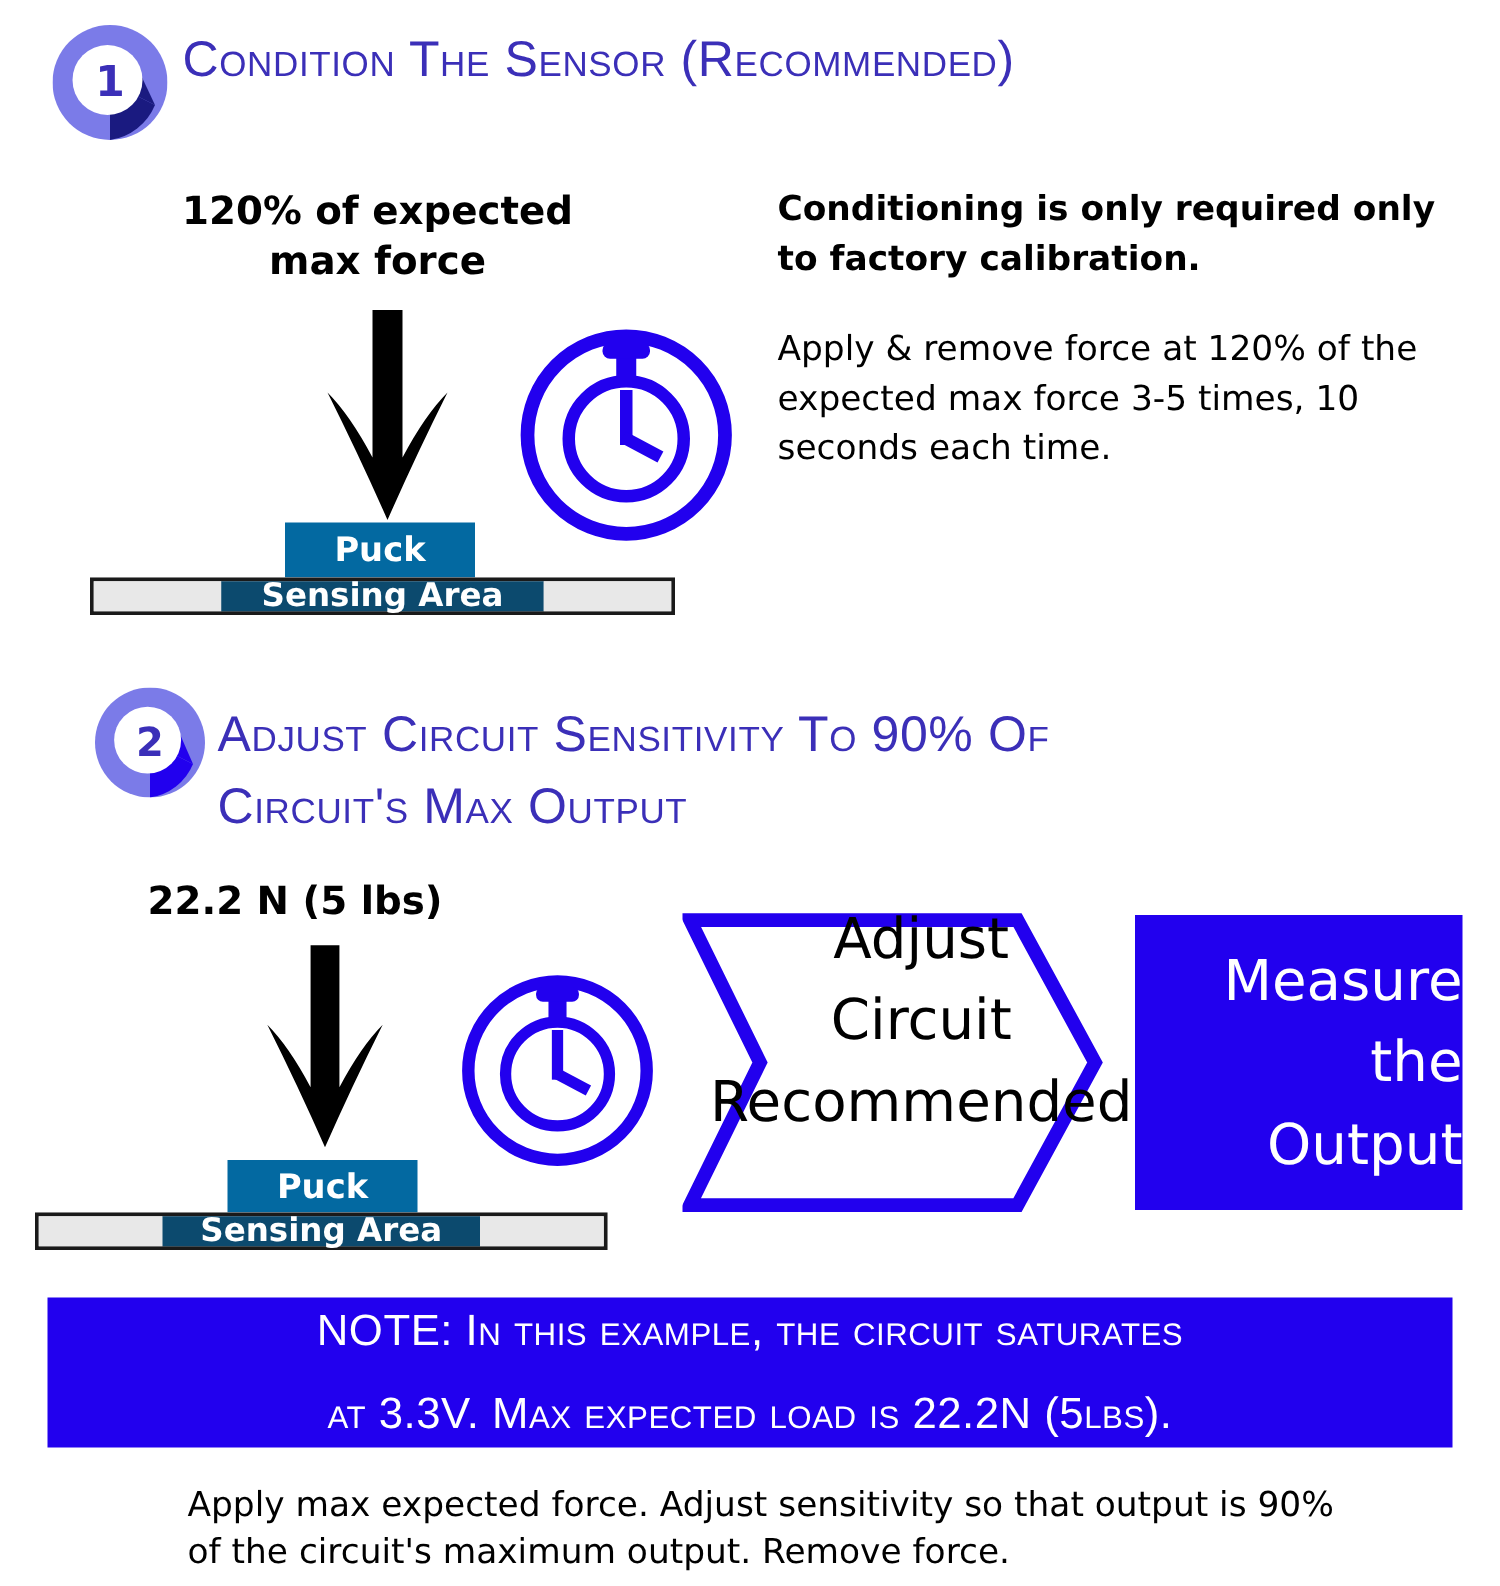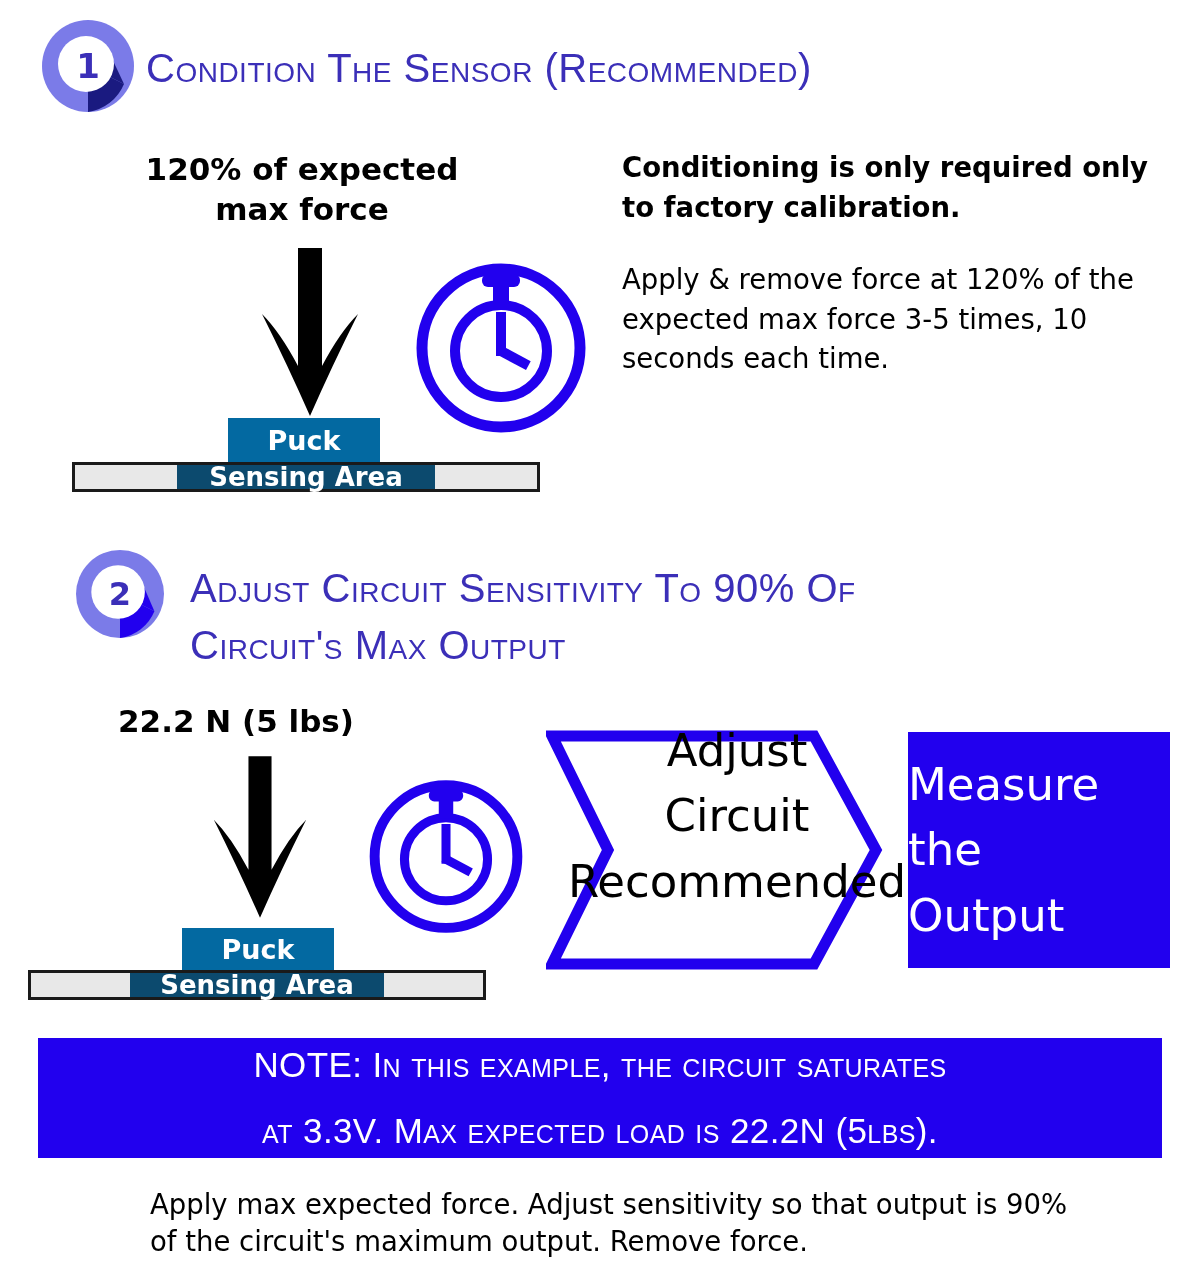--- a/index.html
+++ b/index.html
@@ -133,21 +133,21 @@
     padding-left: 22px;
     box-sizing: border-box;
     font-family: "DejaVu Sans", sans-serif;
   }
   .measure-box {
     position: absolute;
     background: #2200EE;
     color: #ffffff;
     display: flex;
     flex-direction: column;
-    align-items: flex-start;
+    align-items: flex-end;
     justify-content: center;
     font-size: 45px;
     line-height: 1.45;
     text-align: center;
     font-family: "DejaVu Sans", sans-serif;
   }
 
   
   .note-banner {
     position: absolute;
@@ -180,21 +180,21 @@
 <div class="step-header" style="left:42px; top:20px;">
   <div class="badge">
     <svg width="92" height="92" viewBox="0 0 92 92">
       <circle cx="46" cy="46" r="46" fill="#7B7BE8"></circle>
       <path d="M46 46 L82 64 A46 46 0 0 1 46 92 Z" fill="#1A1A80"></path>
       <path d="M46 46 L82 64 L66 30 Z" fill="#1A1A80"></path>
       <circle cx="44" cy="44" r="28" fill="#ffffff"></circle>
     </svg>
     <div class="badge-num">1</div>
   </div>
-  <div class="step-title" style="margin-left:12px; margin-top:20px;">Condition The Sensor (Recommended)</div>
+  <div class="step-title" style="margin-left:12px; ">Condition The Sensor (Recommended)</div>
 </div>
 
 <div class="force-label" style="left:132px; top:150px; width:340px;">120% of expected
 max force</div>
 
 <div class="arrow" style="left:258px; top:248px;">
   <svg width="104" height="170" viewBox="0 0 104 170">
     <path d="M40 0 H64 V118 Q82 84 100 66 Q74 118 52 168 Q30 118 4 66 Q22 84 40 118 Z" fill="#000000"></path>
   </svg>
 </div>
@@ -224,21 +224,21 @@
 <div class="step-header" style="left:76px; top:550px;">
   <div class="badge" style="width:88px; height:88px; flex:0 0 88px;">
     <svg width="88" height="88" viewBox="0 0 92 92">
       <circle cx="46" cy="46" r="46" fill="#7B7BE8"></circle>
       <path d="M46 46 L82 64 A46 46 0 0 1 46 92 Z" fill="#2200EE"></path>
       <path d="M46 46 L82 64 L68 32 Z" fill="#2200EE"></path>
       <circle cx="44" cy="44" r="28" fill="#ffffff"></circle>
     </svg>
     <div class="badge-num" style="width:88px; height:88px; font-size:32px;">2</div>
   </div>
-  <div class="step-title" style="margin-left:26px; margin-top:10px;">Adjust Circuit Sensitivity To 90% Of
+  <div class="step-title" style="margin-left:10px; margin-top:10px;">Adjust Circuit Sensitivity To 90% Of
 Circuit's Max Output</div>
 </div>
 
 <div class="force-label" style="left:118px; top:702px; width:300px; text-align:left;">22.2 N (5 lbs)</div>
 
 <div class="arrow" style="left:210px; top:755px;">
   <svg width="100" height="166" viewBox="0 0 104 170">
     <path d="M40 0 H64 V118 Q82 84 100 66 Q74 118 52 168 Q30 118 4 66 Q22 84 40 118 Z" fill="#000000"></path>
   </svg>
 </div>

